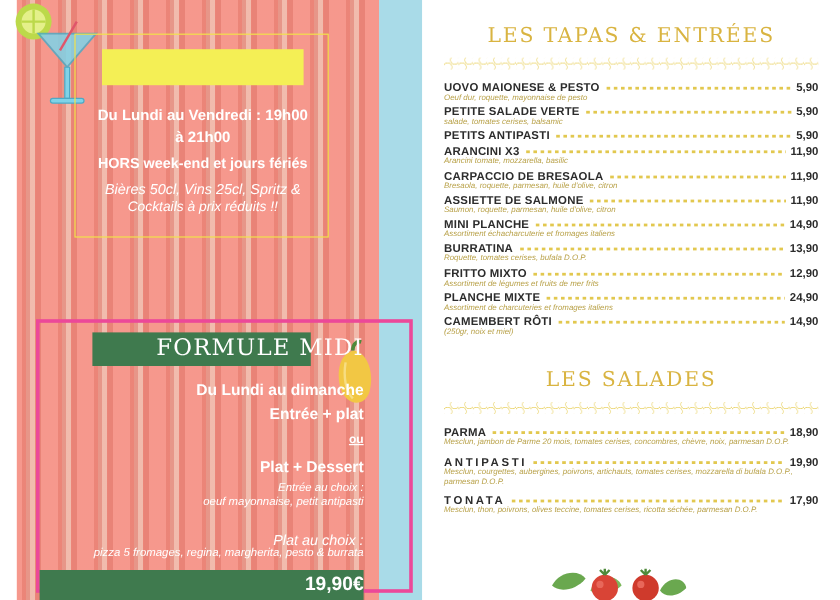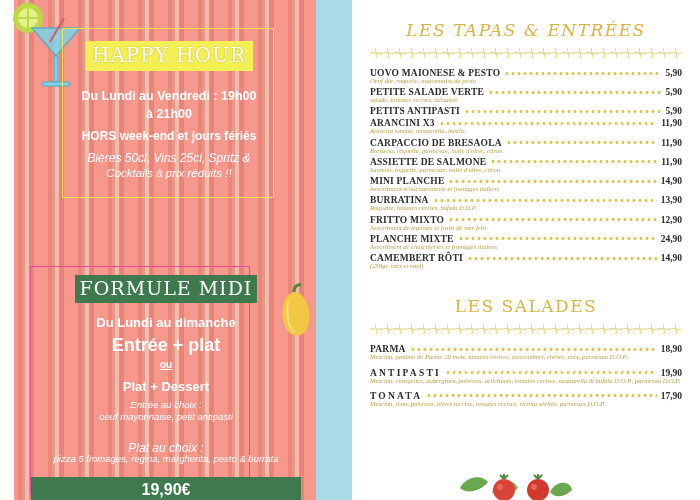--- a/index.html
+++ b/index.html
@@ -100,37 +100,37 @@
   .hh-l1 { position:absolute; left:0; top:60px; width:212px; font-size:12.5px; font-weight:bold; }
   .hh-l2 { position:absolute; left:0; top:78px; width:212px; font-size:12.5px; font-weight:bold; }
   .hh-l3 { position:absolute; left:0; top:100px; width:212px; font-size:12px; font-weight:bold; }
   .hh-l4 { position:absolute; left:0; top:122px; width:212px; font-size:12px; font-style:italic; }
   .hh-l5 { position:absolute; left:0; top:138px; width:212px; font-size:11.5px; font-style:italic; }
 
   
   .fm-box {
     position: absolute;
     left: 30px; top: 266px;
-    width: 220px; height: 228px;
-    border: 1px solid #ec4899;
-    text-align: center;
+    width: 314px; height: 228px;
+    border: 3px solid #ec4899;
+    text-align: right;
     color: #ffffff;
   }
   .fm-banner {
     position: absolute; left: 44px; top: 8px;
     width: 182px; height: 28px;
     background: #3f7a4e;
   }
   .fm-title {
     position: absolute; left: 0; top: 10px; width: 270px;
     font-family: "DejaVu Serif", serif;
     font-size: 19px; letter-spacing: 1px; color: #ffffff;
   }
   .fm-l1 { position:absolute; left:0; top:48px; width:270px; font-size:13px; font-weight:bold; }
-  .fm-l2 { position:absolute; left:0; top:68px; width:270px; font-size:18px; font-weight:bold; }
+  .fm-l2 { position:absolute; left:0; top:68px; width:270px; font-size:13px; font-weight:bold; }
   .fm-or  { position:absolute; left:0; top:92px; width:270px; font-size:10px; font-weight:bold;text-decoration:underline; }
   .fm-l3 { position:absolute; left:0; top:112px; width:270px; font-size:13px; font-weight:bold; }
   .fm-s1 { position:absolute; left:0; top:132px; width:270px; font-size:9.5px; font-style:italic; }
   .fm-s2 { position:absolute; left:0; top:144px; width:270px; font-size:9.5px; font-style:italic; }
   .fm-s3 { position:absolute; left:0; top:156px; width:270px; font-size:9.5px; font-style:italic; }
   .fm-s4 { position:absolute; left:0; top:174px; width:270px; font-size:12px; font-style:italic; }
   .fm-s5 { position:absolute; left:0; top:186px; width:270px; font-size:9.5px; font-style:italic; }
   .fm-s6 { position:absolute; left:0; top:198px; width:270px; font-size:9.5px; font-style:italic; }
   .fm-price-bar {
     position: absolute; left: 0; bottom: -10px;
@@ -149,34 +149,34 @@
     background: #ffffff;
     padding: 0 12px;
   }
   .sec-title {
     text-align: center;
     font-family: "DejaVu Serif", serif;
     color: #d9b441;
     letter-spacing: 1.5px;
     font-size: 17px;
   }
-  #tapas-title { margin-top: 20px; font-style: italic; }
+  #tapas-title { margin-top: 20px; }
   .wave {
     height: 10px;
     margin: 8px 6px 10px 6px;
     background-image:
       radial-gradient(circle at 3px 8px, transparent 3px, #e8cf5a 3.6px, transparent 4.2px),
       radial-gradient(circle at 9px 2px, transparent 3px, #e8cf5a 3.6px, transparent 4.2px);
     background-size: 12px 10px;
     background-repeat: repeat-x;
     opacity: .9;
   }
 
   .menu-list { margin: 0 6px; }
-  .mi { position: relative; margin-bottom: 2px; font-family: Liberation Serif, serif; }
+  .mi { position: relative; margin-bottom: 2px; }
   .mi-top { display: flex; align-items: baseline; }
   .mi-name {
     font-size: 9.5px;
     font-weight: bold;
     color: #2c2c2c;
     letter-spacing: .2px;
     white-space: nowrap;
   }
   .mi-dots {
     flex: 1 1 auto;
@@ -231,21 +231,20 @@
     </svg>
 
     <svg class="pepper" viewBox="0 0 34 62">
       <path d="M17 10 C5 12 2 28 6 42 C10 56 26 58 30 44 C34 30 29 12 17 10 Z" fill="#f2c744"></path>
       <path d="M16 10 C16 4 20 2 23 3" stroke="#4f8a3a" stroke-width="3" fill="none"></path>
       <path d="M10 20 C8 32 10 44 16 50" stroke="#f7dd82" stroke-width="2" fill="none"></path>
     </svg>
 
     <div class="hh-box">
       <div class="hh-banner"></div>
-      <div class="hh-title">HAPPY HOUR</div>
       <div class="hh-l1">Du Lundi au Vendredi : 19h00</div>
       <div class="hh-l2">à 21h00</div>
       <div class="hh-l3">HORS week-end et jours fériés</div>
       <div class="hh-l4">Bières 50cl, Vins 25cl, Spritz &amp;</div>
       <div class="hh-l5">Cocktails à prix réduits !!</div>
     </div>
 
     <div class="fm-box">
       <div class="fm-banner"></div>
       <div class="fm-title">FORMULE MIDI</div>

